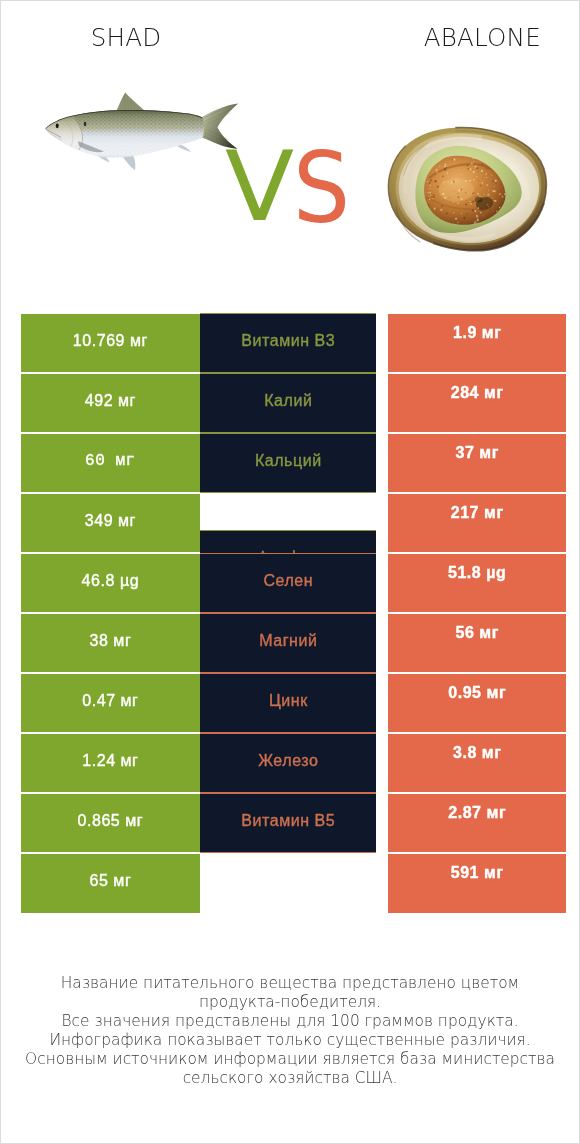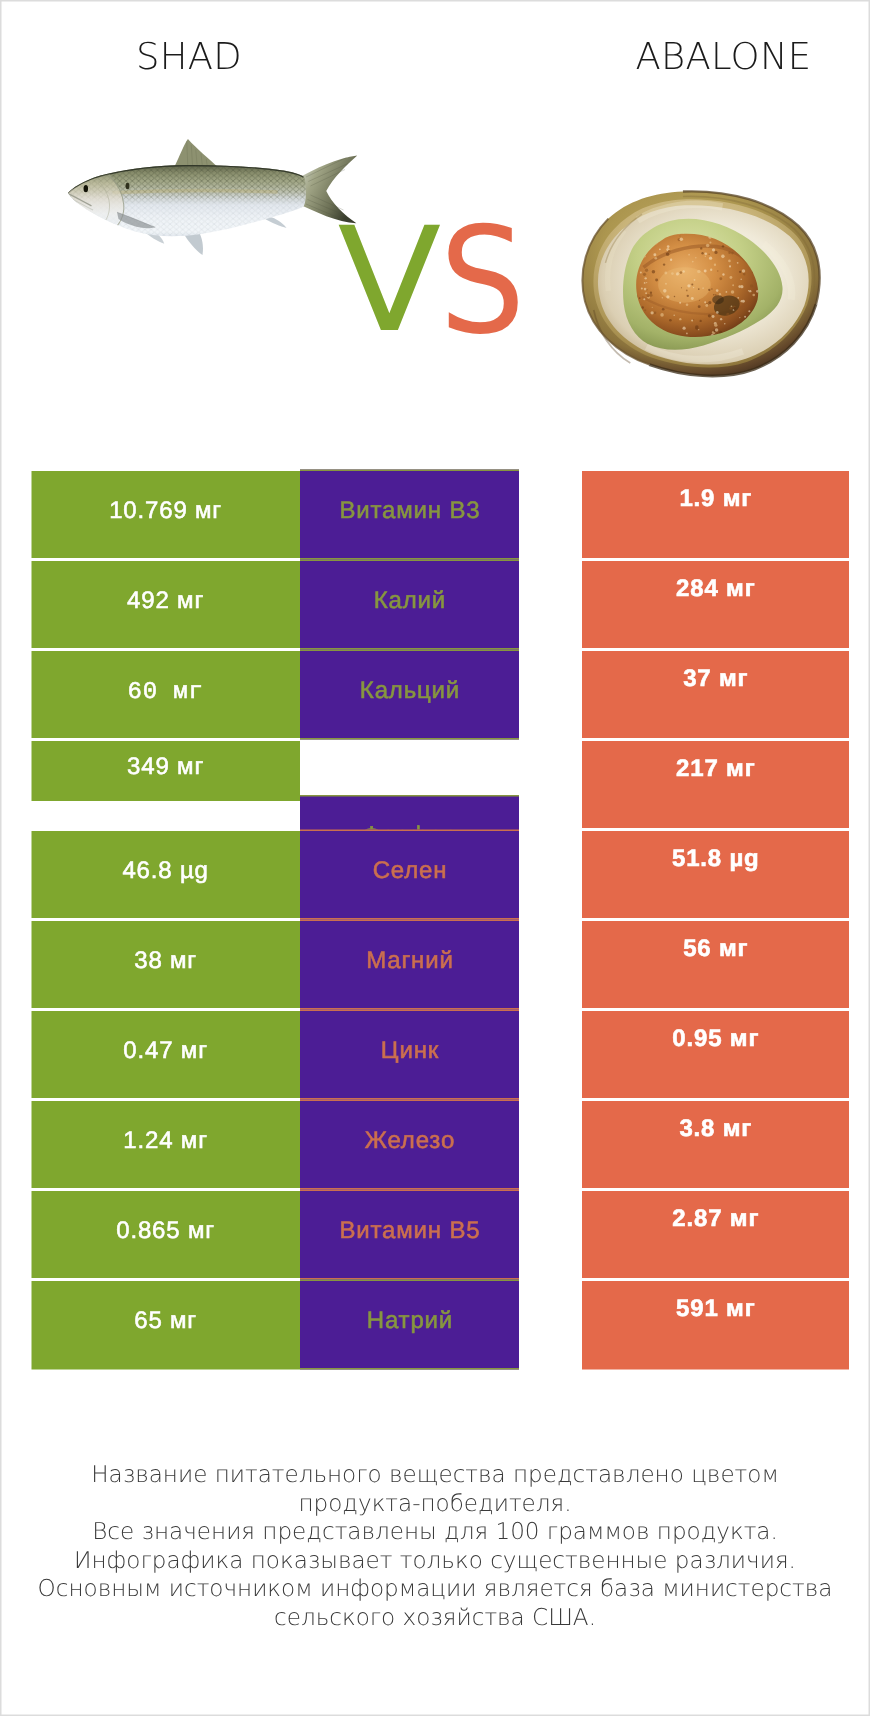--- a/index.html
+++ b/index.html
@@ -54,21 +54,21 @@
     position:absolute;top:0;
     display:flex;align-items:center;justify-content:center;
     font-size:16px;
     font-weight:400;
     box-sizing:border-box;
     letter-spacing:0.55px;
     paint-order:stroke fill;
   }
   .cl,.cr{-webkit-text-stroke:0.4px #fff;}
   .cl{left:21.2px;width:178.4px;color:#fff;background:#7fa72e;padding-bottom:4px;}
-  .cm{left:200.3px;width:146px;background:#4c1d95;padding-bottom:5px;}
+  .cm{left:200.3px;width:176px;background:#0f172a;padding-bottom:5px;}
   .cr{left:388px;width:178.4px;color:#fff;background:#e4694a;padding-bottom:20px;font-weight:bold;}
   
   .foot{
     position:absolute;left:0;top:974px;width:580px;
     text-align:center;
     font-family:"DejaVu Sans", sans-serif;
     font-weight:200;
     font-size:15.4px;
     line-height:18.94px;
     letter-spacing:0px;
@@ -432,21 +432,21 @@
         <div class="cell cl" style="height: 58px;">492 мг</div>
         <div class="cell cm" style="height: 60px; top: -1px; color: rgb(135, 150, 63); -webkit-text-stroke: 0.38px rgb(135, 150, 63); border-top: 1px solid rgb(135, 150, 63); border-bottom: 1px solid rgb(135, 150, 63);">Калий</div>
         <div class="cell cr" style="height: 58px;">284 мг</div>
       </div>
       <div class="row" style="top: 120px; height: 60px;">
         <div class="cell cl" style="height: 58px; font-family: Liberation Mono, monospace;">60 мг</div>
         <div class="cell cm" style="height: 60px; top: -1px; color: rgb(135, 150, 63); -webkit-text-stroke: 0.38px rgb(135, 150, 63); border-top: 1px solid rgb(135, 150, 63); border-bottom: 1px solid rgb(135, 150, 63);">Кальций</div>
         <div class="cell cr" style="height: 58px;">37 мг</div>
       </div>
       <div class="row" style="top: 180px; height: 60px;">
-        <div class="cell cl" style="height: 40px;">349 мг</div>
+        <div class="cell cl" style="height: 58px;">349 мг</div>
         <div class="cell cm" style="height: 60px; top: -1px; color: rgb(135, 150, 63); -webkit-text-stroke: 0.38px rgb(135, 150, 63); border-top: 1px solid rgb(135, 150, 63); border-bottom: 1px solid rgb(135, 150, 63); margin-top: 37px;">Фосфор</div>
         <div class="cell cr" style="height: 58px;">217 мг</div>
       </div>
       <div class="row" style="top: 240px; height: 60px;">
         <div class="cell cl" style="height: 58px;">46.8 µg</div>
         <div class="cell cm" style="height: 60px; top: -1px; color: rgb(203, 111, 78); -webkit-text-stroke: 0.38px rgb(203, 111, 78); border-top: 1px solid rgb(203, 111, 78); border-bottom: 1px solid rgb(203, 111, 78);">Селен</div>
         <div class="cell cr" style="height: 58px;">51.8 µg</div>
       </div>
       <div class="row" style="top: 300px; height: 60px;">
         <div class="cell cl" style="height: 58px;">38 мг</div>
@@ -463,21 +463,20 @@
         <div class="cell cm" style="height: 60px; top: -1px; color: rgb(203, 111, 78); -webkit-text-stroke: 0.38px rgb(203, 111, 78); border-top: 1px solid rgb(203, 111, 78); border-bottom: 1px solid rgb(203, 111, 78);">Железо</div>
         <div class="cell cr" style="height: 58px;">3.8 мг</div>
       </div>
       <div class="row" style="top: 480px; height: 60px;">
         <div class="cell cl" style="height: 58px;">0.865 мг</div>
         <div class="cell cm" style="height: 60px; top: -1px; color: rgb(203, 111, 78); -webkit-text-stroke: 0.38px rgb(203, 111, 78); border-top: 1px solid rgb(203, 111, 78); border-bottom: 1px solid rgb(203, 111, 78);">Витамин B5</div>
         <div class="cell cr" style="height: 58px;">2.87 мг</div>
       </div>
       <div class="row" style="top: 540px; height: 60px;">
         <div class="cell cl" style="height: 58.3px;">65 мг</div>
-        <div class="cell cm" style="height: 60px; top: -1px; color: rgb(135, 150, 63); -webkit-text-stroke: 0.38px rgb(135, 150, 63); border-top: 1px solid rgb(135, 150, 63); border-bottom: 1px solid rgb(135, 150, 63);">Натрий</div>
         <div class="cell cr" style="height: 58.3px;">591 мг</div>
       </div>
     </div>
   <div class="foot" id="footer">
       <div>Название питательного вещества представлено цветом</div>
       <div>продукта-победителя.</div>
       <div>Все значения представлены для 100 граммов продукта.</div>
       <div>Инфографика показывает только существенные различия.</div>
       <div>Основным источником информации является база министерства</div>
       <div>сельского хозяйства США.</div>

